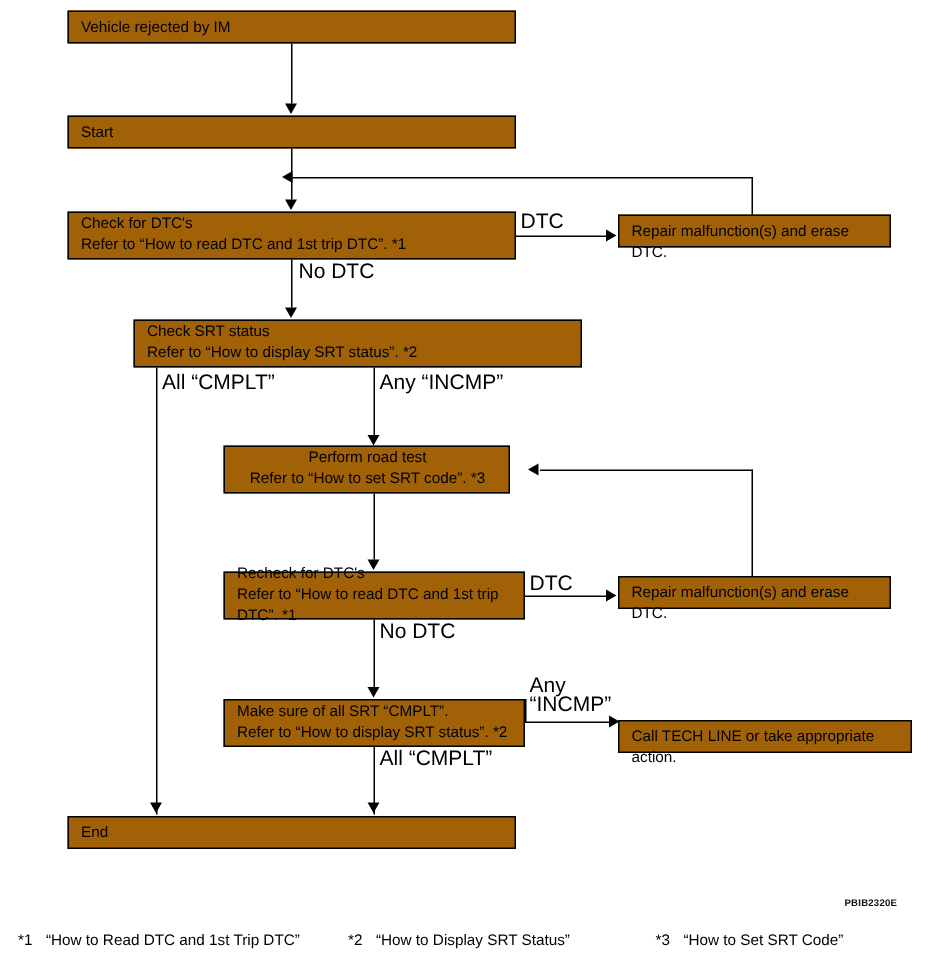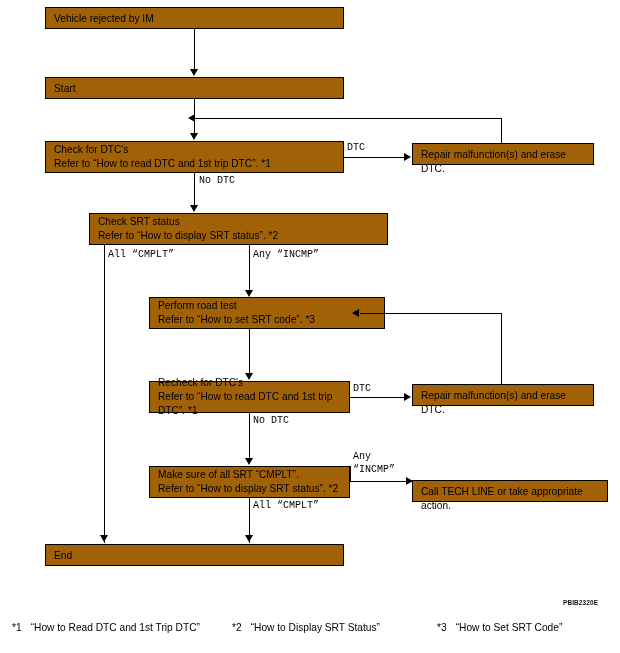--- a/index.html
+++ b/index.html
@@ -65,25 +65,24 @@
     position: absolute;
     width: 0; height: 0;
     border-top: 4.2px solid transparent;
     border-bottom: 4.2px solid transparent;
     border-right: 7.5px solid #000;
   }
 
   
   .elabel {
     position: absolute;
-    font-size: 10px;
+    font-size: 14px;
     line-height: 13px;
     white-space: pre-line;
     color: #000;
-    font-family: Liberation Mono, monospace;
   }
 
   
   .figcode {
     position: absolute;
     font-size: 6.4px;
     letter-spacing: 0.15px;
     font-weight: bold;
     color: #111;
     font-family: "Liberation Sans", sans-serif;
@@ -148,21 +147,21 @@
   </div>
 
   <div class="vline" style="left:104px; top:245px; height:298px;"></div>
   <div class="arrow-down" style="left:99.8px; top:535px;"></div>
   <div class="elabel" style="left:108px; top:248px;">All “CMPLT”</div>
 
   <div class="vline" style="left:249px; top:245px; height:45px;"></div>
   <div class="arrow-down" style="left:244.8px; top:290px;"></div>
   <div class="elabel" style="left:253px; top:248px;">Any “INCMP”</div>
 
-  <div class="box" style="left:149px; top:297px; width:236px; height:32px;">
+  <div class="box" style="left:149px; top:297px; width:191px; height:32px;align-items:center;">
     <span class="ln">Perform road test</span>
     <span class="ln">Refer to “How to set SRT code”. *3</span>
   </div>
 
   <div class="hline" style="left:360px; top:313px; width:142px;"></div>
   <div class="arrow-left" style="left:352px; top:309px;"></div>
   <div class="vline" style="left:501px; top:313px; height:71px;"></div>
 
   <div class="vline" style="left:249px; top:329px; height:44px;"></div>
   <div class="arrow-down" style="left:244.8px; top:373px;"></div>

